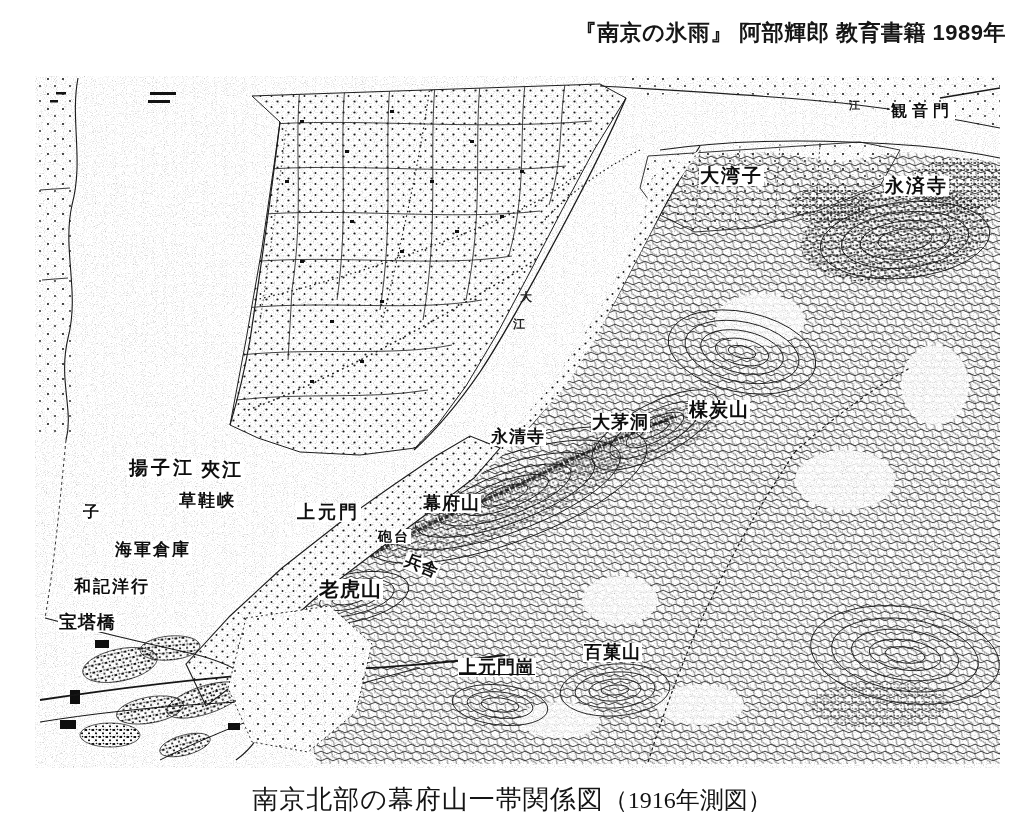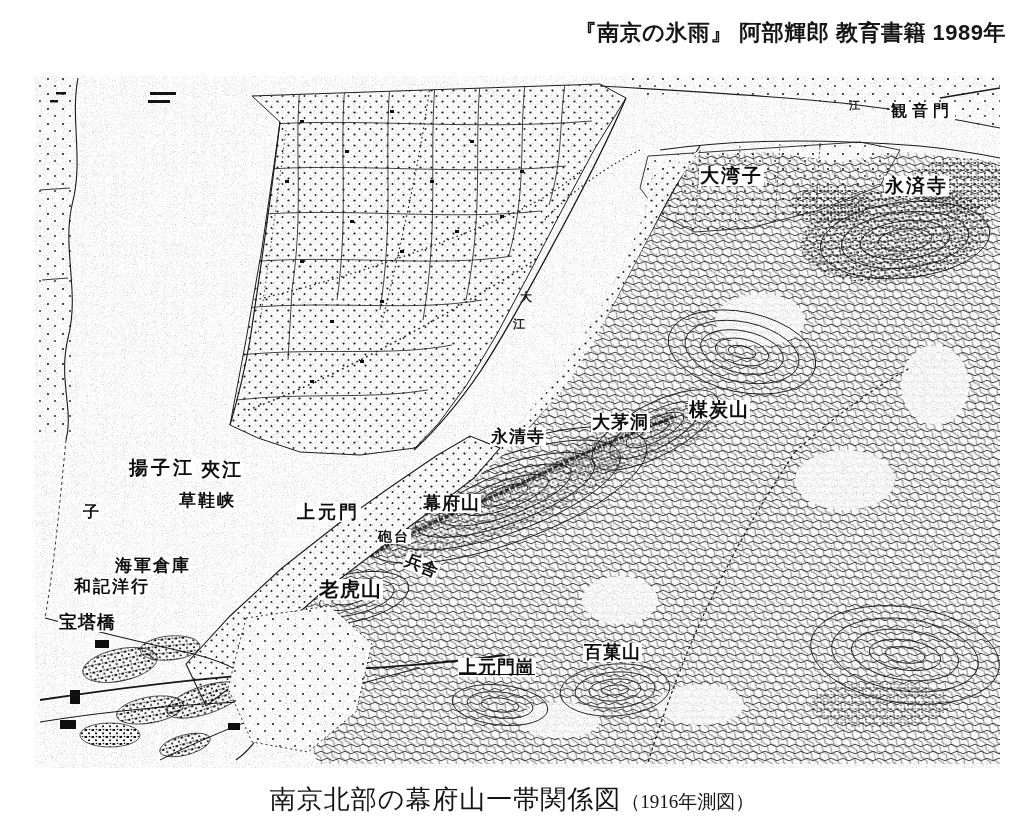--- a/index.html
+++ b/index.html
@@ -11,21 +11,21 @@
     position:absolute;top:18px;right:18px;
     font-size:22px;font-weight:600;letter-spacing:.5px;color:#161616;
     font-family:"Liberation Sans",sans-serif;
     margin-left:36px;
   }
   .caption{
     position:absolute;top:782px;left:0;width:100%;text-align:center;
     color:#141414;font-family:"Liberation Serif",serif;white-space:nowrap;
   }
   .caption .title{font-size:26px;letter-spacing:1px;}
-  .caption .note{font-size:19px;margin-left:0;}
+  .caption .note{font-size:24px;margin-left:0;}
   .map-area{position:absolute;left:0;top:0;width:1024px;height:840px;}
   svg.map-art{position:absolute;left:0;top:0;}
   .map-label{
     position:absolute;font-weight:700;color:#0e0e0e;background:#ffffff;
     line-height:1.05;padding:0 1px;white-space:nowrap;
     font-family:"Liberation Sans",sans-serif;
   }
   .map-label.tiny{background:transparent;font-weight:600;color:#222;}
 </style>
 </head>
@@ -284,21 +284,21 @@
 <div class="map-label" style="left:490px;top:428px;font-size:17px;letter-spacing:1px;">永清寺</div>
 <div class="map-label" style="left:422px;top:494px;font-size:18px;letter-spacing:1px;">幕府山</div>
 <div class="map-label" style="left:377px;top:529px;font-size:14px;letter-spacing:2px;">砲台</div>
 <div class="map-label" style="left:408px;top:551px;font-size:17px;transform:rotate(22deg);transform-origin:left top;">兵舎</div>
 <div class="map-label" style="left:296px;top:503px;font-size:18px;letter-spacing:3px;">上元門</div>
 <div class="map-label" style="left:318px;top:579px;font-size:20px;letter-spacing:1px;">老虎山</div>
 <div class="map-label" style="left:128px;top:458px;font-size:19px;letter-spacing:3px;">揚子江</div>
 <div class="map-label" style="left:200px;top:460px;font-size:19px;letter-spacing:2px;">夾江</div>
 <div class="map-label" style="left:178px;top:492px;font-size:17px;letter-spacing:2px;">草鞋峡</div>
 <div class="map-label" style="left:82px;top:504px;font-size:16px;">子</div>
-<div class="map-label" style="left:114px;top:541px;font-size:17px;letter-spacing:2px;margin-top:16px;">海軍倉庫</div>
+<div class="map-label" style="left:114px;top:541px;font-size:17px;letter-spacing:2px;">海軍倉庫</div>
 <div class="map-label" style="left:73px;top:578px;font-size:17px;letter-spacing:2px;">和記洋行</div>
 <div class="map-label" style="left:58px;top:613px;font-size:18px;letter-spacing:1px;">宝塔橋</div>
 <div class="map-label" style="left:458px;top:658px;font-size:18px;letter-spacing:1px;text-decoration:underline;">上元門崗</div>
 <div class="map-label" style="left:583px;top:643px;font-size:18px;letter-spacing:1px;">百菓山</div>
 <div class="map-label tiny" style="left:848px;top:100px;font-size:11px;">江</div>
 <div class="map-label tiny" style="left:519px;top:291px;font-size:12px;">大</div>
 <div class="map-label tiny" style="left:512px;top:318px;font-size:12px;">江</div>
 </div>
 
 <div class="citation">『南京の氷雨』 阿部輝郎 教育書籍 1989年</div>

